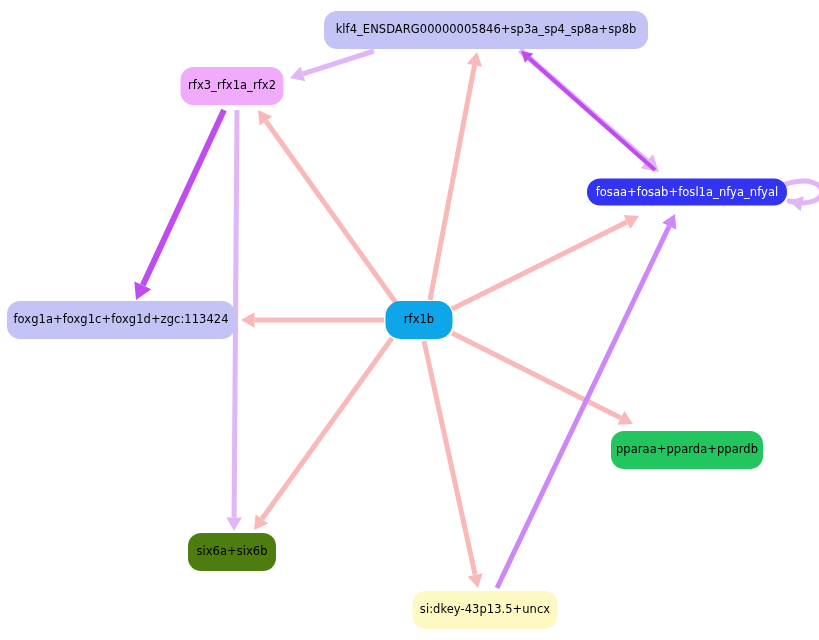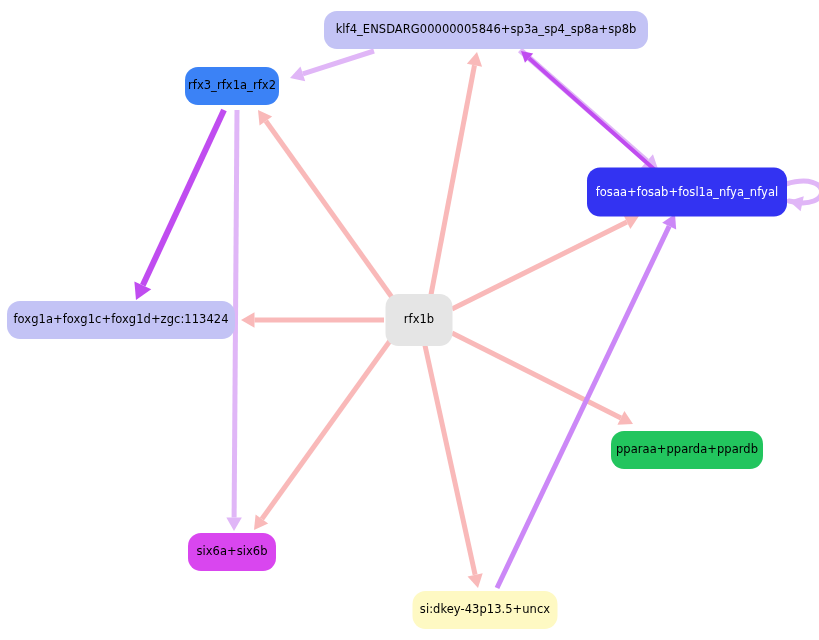--- a/index.html
+++ b/index.html
@@ -103,35 +103,35 @@
       </g>
       <g>
         <line x1="497" y1="588" x2="669.1984271233293" y2="226.18982166221804" stroke="#cc88f7" stroke-width="5" stroke-linecap="butt"></line>
         <polygon points="675,214 676.1962877071952,229.520354239566 662.2005665394635,222.85928908487008" fill="#cc88f7"></polygon>
       </g>
     </svg>
   <div id="node-layer">
       <div class="node" style="left: 486px; top: 30px; width: 324px; height: 38px; background: rgb(195, 195, 245); color: rgb(0, 0, 0);">
         <span class="node-label">klf4_ENSDARG00000005846+sp3a_sp4_sp8a+sp8b</span>
       </div>
-      <div class="node" style="left: 232px; top: 86px; width: 94px; height: 38px; background: #3b82f6; color: rgb(0, 0, 0);">
+      <div class="node" style="left: 232px; top: 86px; width: 103px; height: 38px; background: #f0abfc; color: rgb(0, 0, 0);">
         <span class="node-label">rfx3_rfx1a_rfx2</span>
       </div>
-      <div class="node" style="left: 687px; top: 192px; width: 200px; height: 49px; background: rgb(51, 51, 242); color: rgb(255, 255, 255);">
+      <div class="node" style="left: 687px; top: 192px; width: 200px; height: 27px; background: rgb(51, 51, 242); color: rgb(255, 255, 255);">
         <span class="node-label">fosaa+fosab+fosl1a_nfya_nfyal</span>
       </div>
       <div class="node" style="left: 121px; top: 320px; width: 228px; height: 38px; background: rgb(195, 195, 245); color: rgb(0, 0, 0);">
         <span class="node-label">foxg1a+foxg1c+foxg1d+zgc:113424</span>
       </div>
-      <div class="node" style="left: 419px; top: 320px; width: 67px; height: 52px; background: #e5e5e5; color: rgb(0, 0, 0);">
+      <div class="node" style="left: 419px; top: 320px; width: 67px; height: 38px; background: #0ea5e9; color: rgb(0, 0, 0); border-radius: 15px;">
         <span class="node-label">rfx1b</span>
       </div>
       <div class="node" style="left: 687px; top: 450px; width: 152px; height: 38px; background: #22c55e; color: rgb(0, 0, 0);">
         <span class="node-label">pparaa+pparda+ppardb</span>
       </div>
-      <div class="node" style="left: 232px; top: 552px; width: 88px; height: 38px; background: #d946ef; color: rgb(0, 0, 0);">
+      <div class="node" style="left: 232px; top: 552px; width: 88px; height: 38px; background: #4d7c0f; color: rgb(0, 0, 0);">
         <span class="node-label">six6a+six6b</span>
       </div>
       <div class="node" style="left: 485px; top: 610px; width: 145px; height: 38px; background: #fef9c3; color: rgb(0, 0, 0);">
         <span class="node-label">si:dkey-43p13.5+uncx</span>
       </div>
     </div>
 </div>
 
 </body></html>

